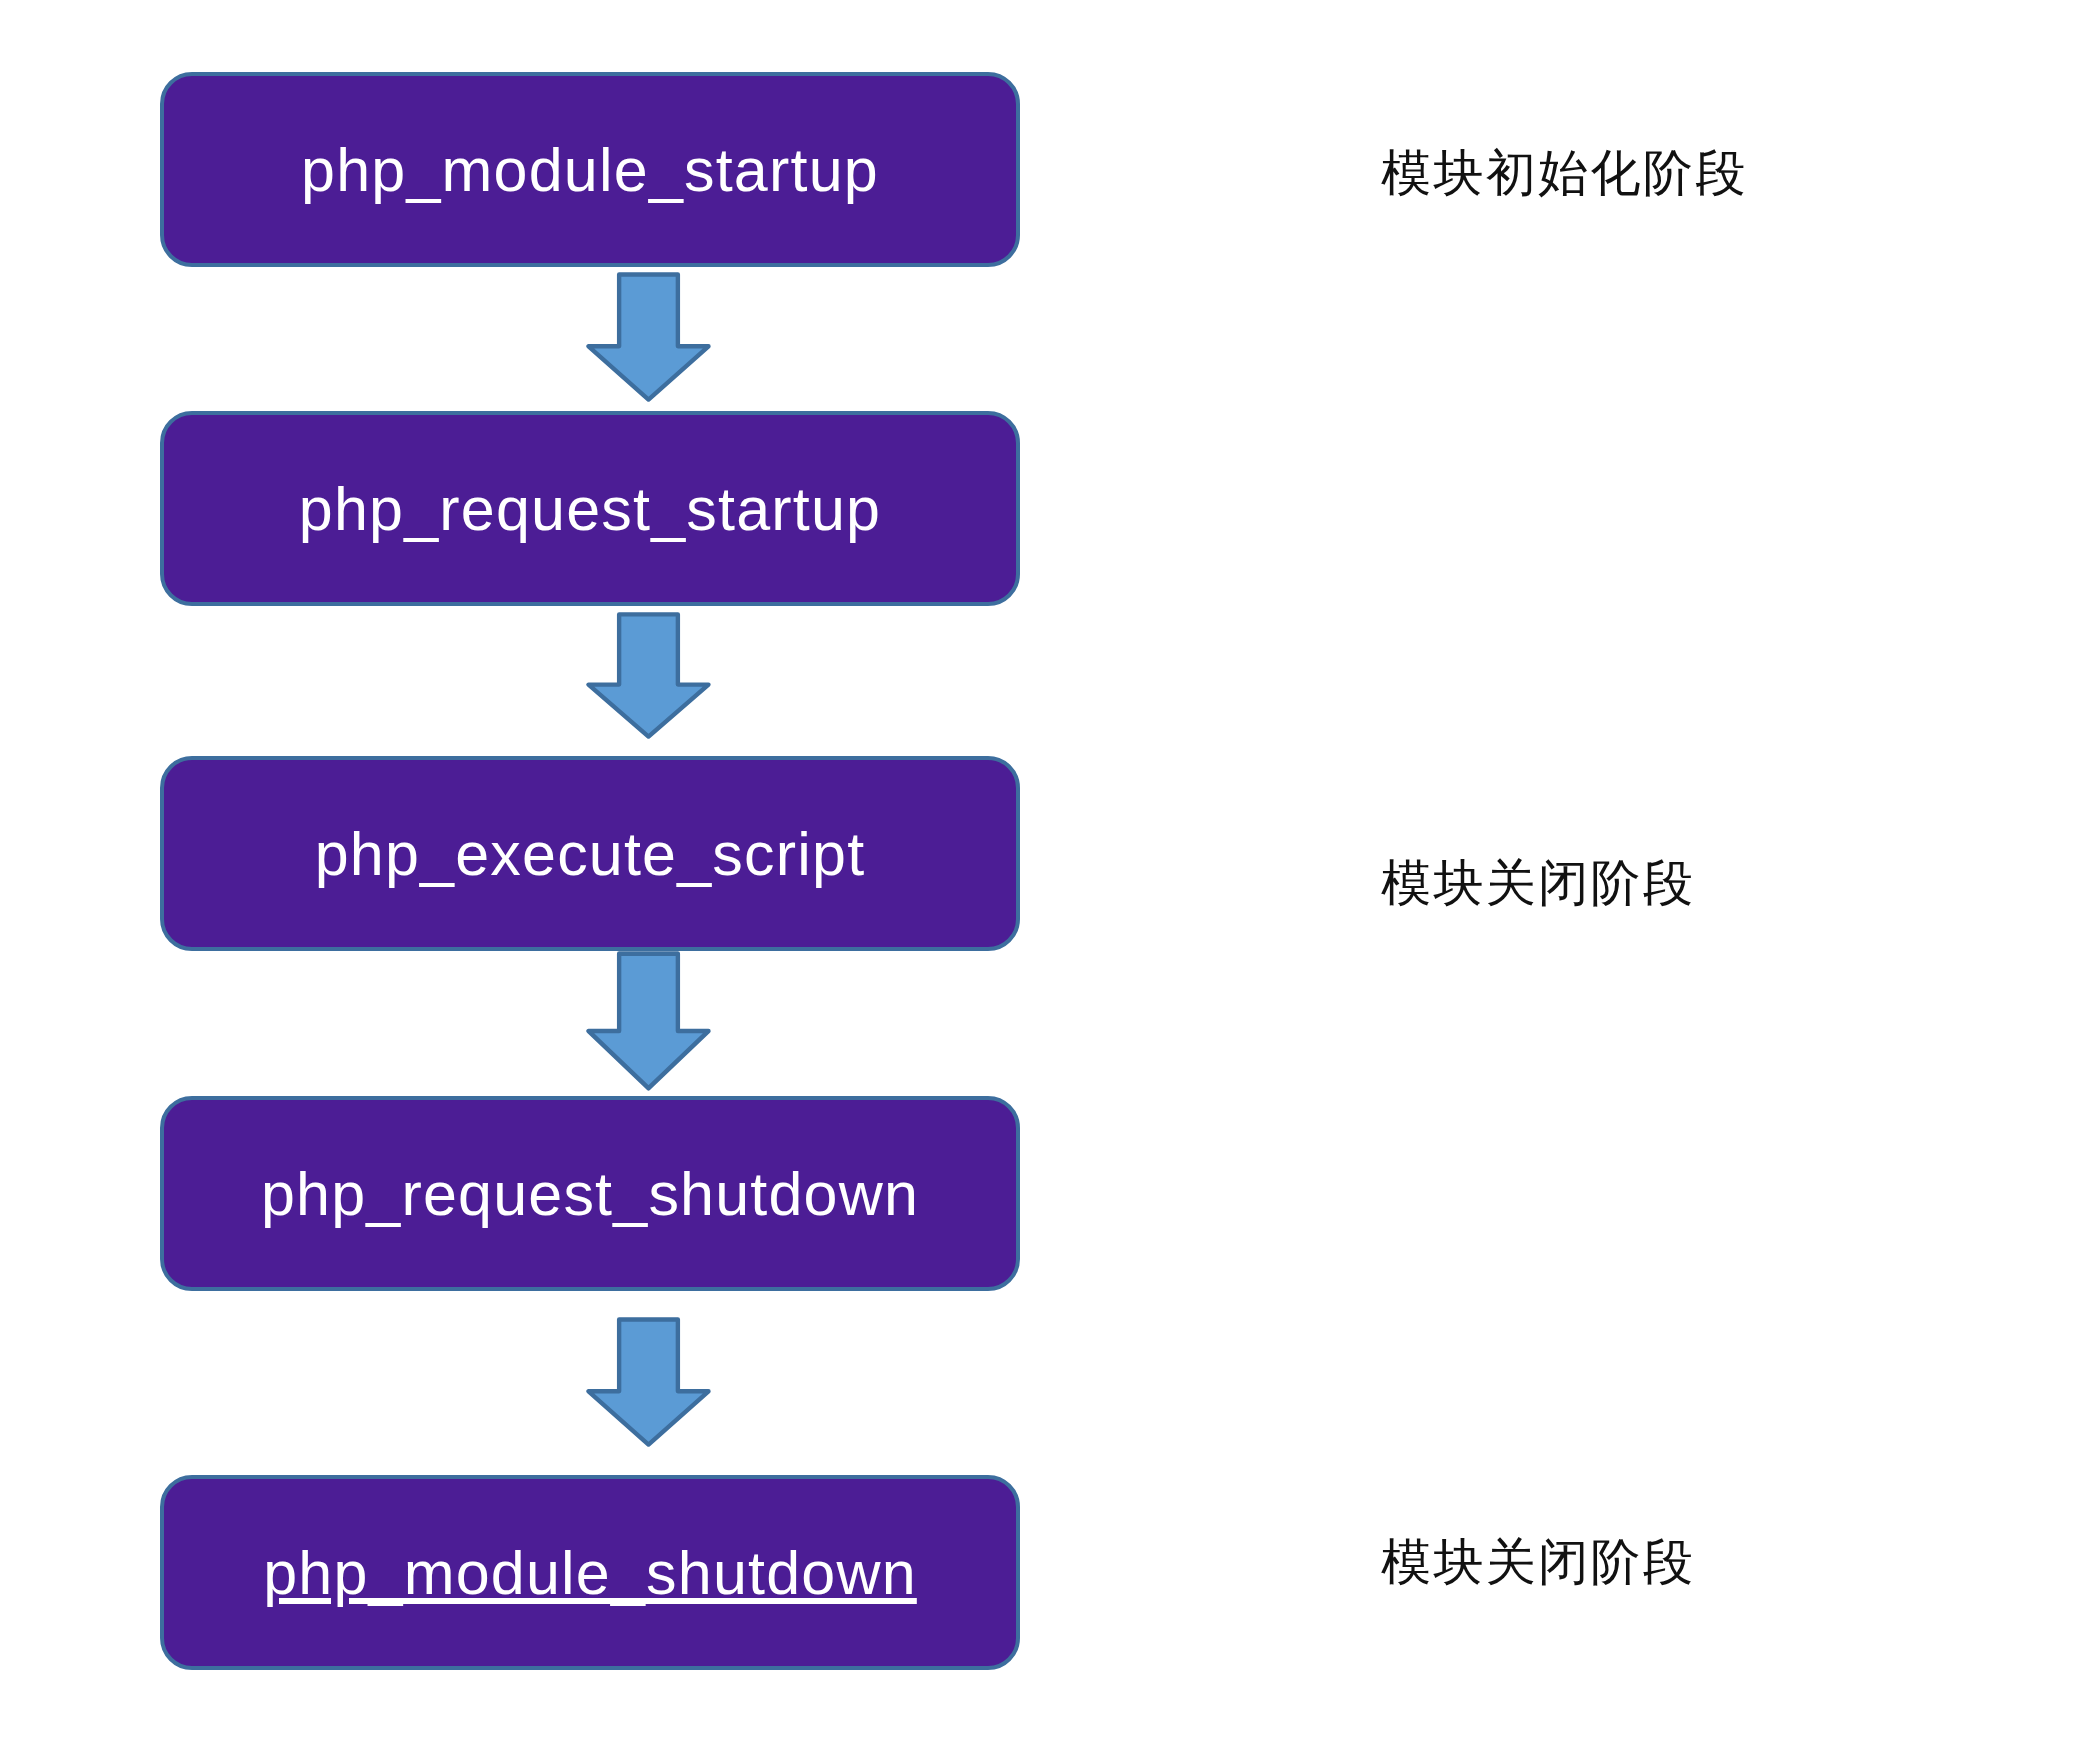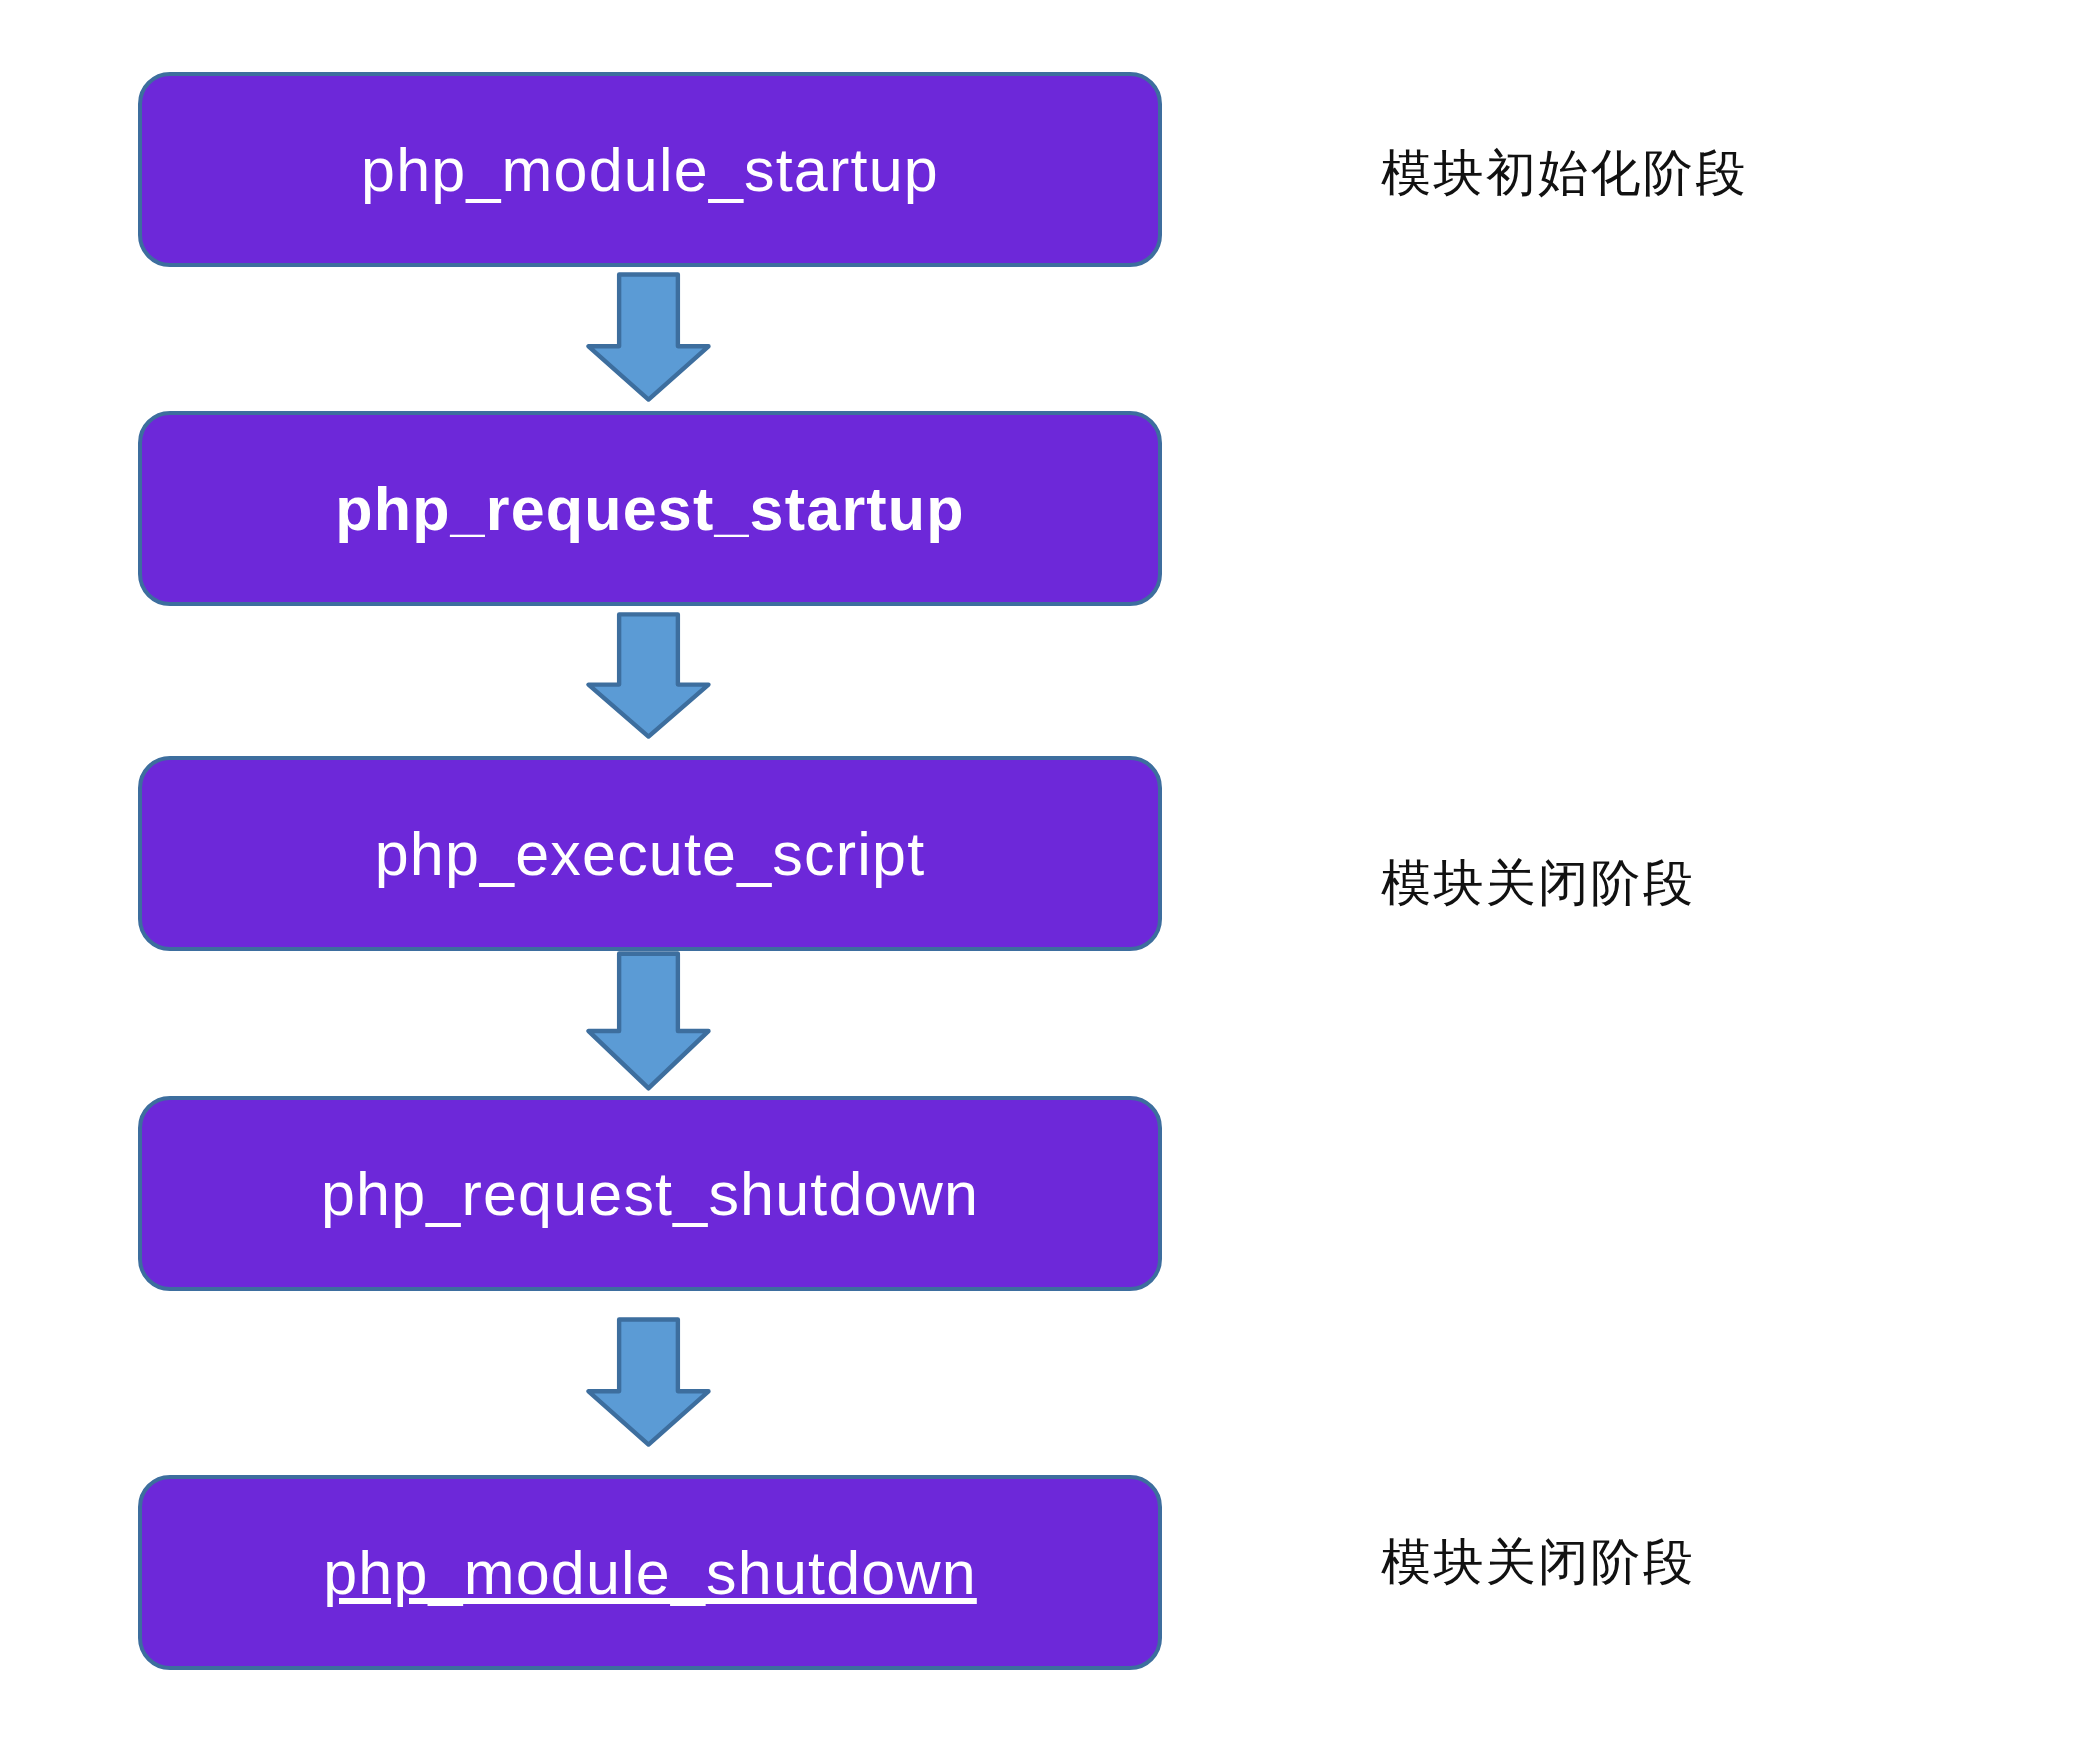--- a/index.html
+++ b/index.html
@@ -12,37 +12,37 @@
     overflow: hidden;
   }
   .canvas {
     position: relative;
     width: 2077px;
     height: 1763px;
     background: #ffffff;
   }
   .stage-box {
     position: absolute;
-    left: 138px;
-    width: 1024px;
+    left: 160px;
+    width: 860px;
     height: 195px;
     box-sizing: border-box;
-    background: #6d28d9;
+    background: #4c1d95;
     border: 4.3px solid #3D6E9E;
     border-radius: 32px;
     display: flex;
     align-items: center;
     justify-content: center;
     color: #ffffff;
     font-size: 61px;
     letter-spacing: 1.2px;
     white-space: nowrap;
   }
   .box-1 { top: 72px; }
-  .box-2 { top: 411px; font-weight: bold; }
+  .box-2 { top: 411px; }
   .box-3 { top: 750px; margin-top: 6px; }
   .box-4 { top: 1096px; text-align: right; }
   .box-5 { top: 1475px; text-decoration: underline; }
 
   .down-arrow {
     position: absolute;
     left: 586px;
     width: 125px;
   }
   .arrow-1 { top: 272px;  height: 130px; }

